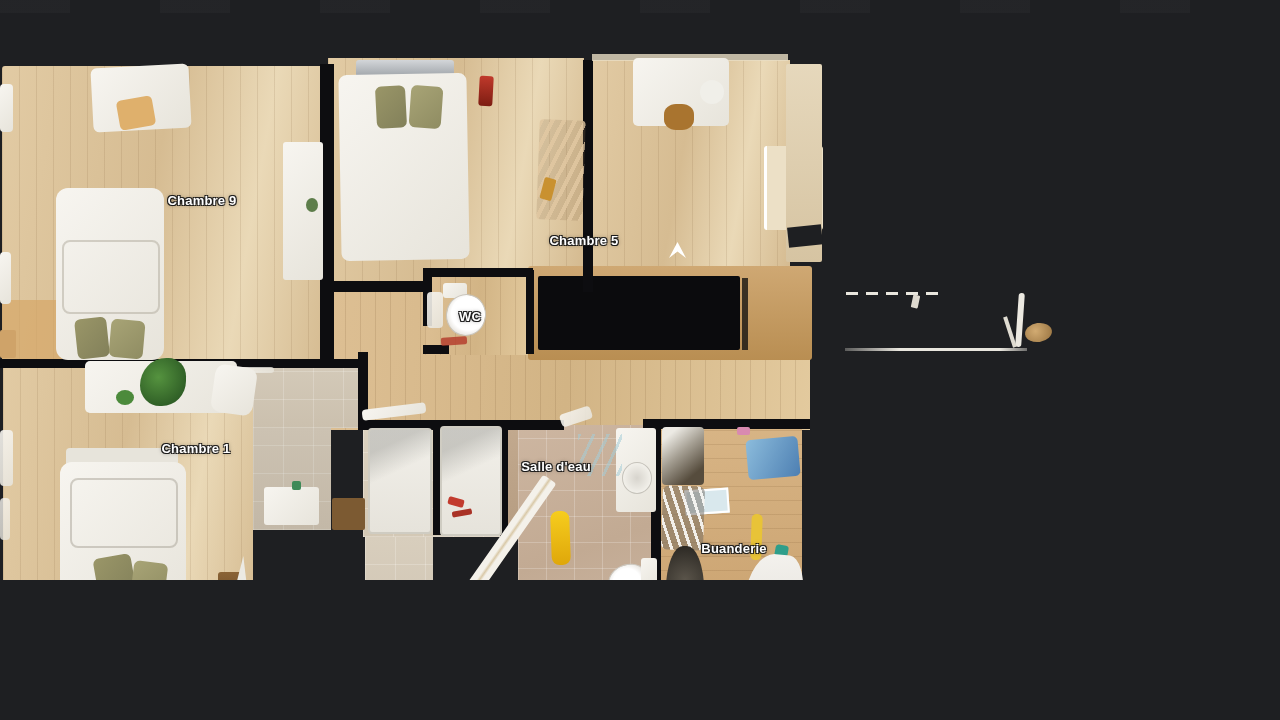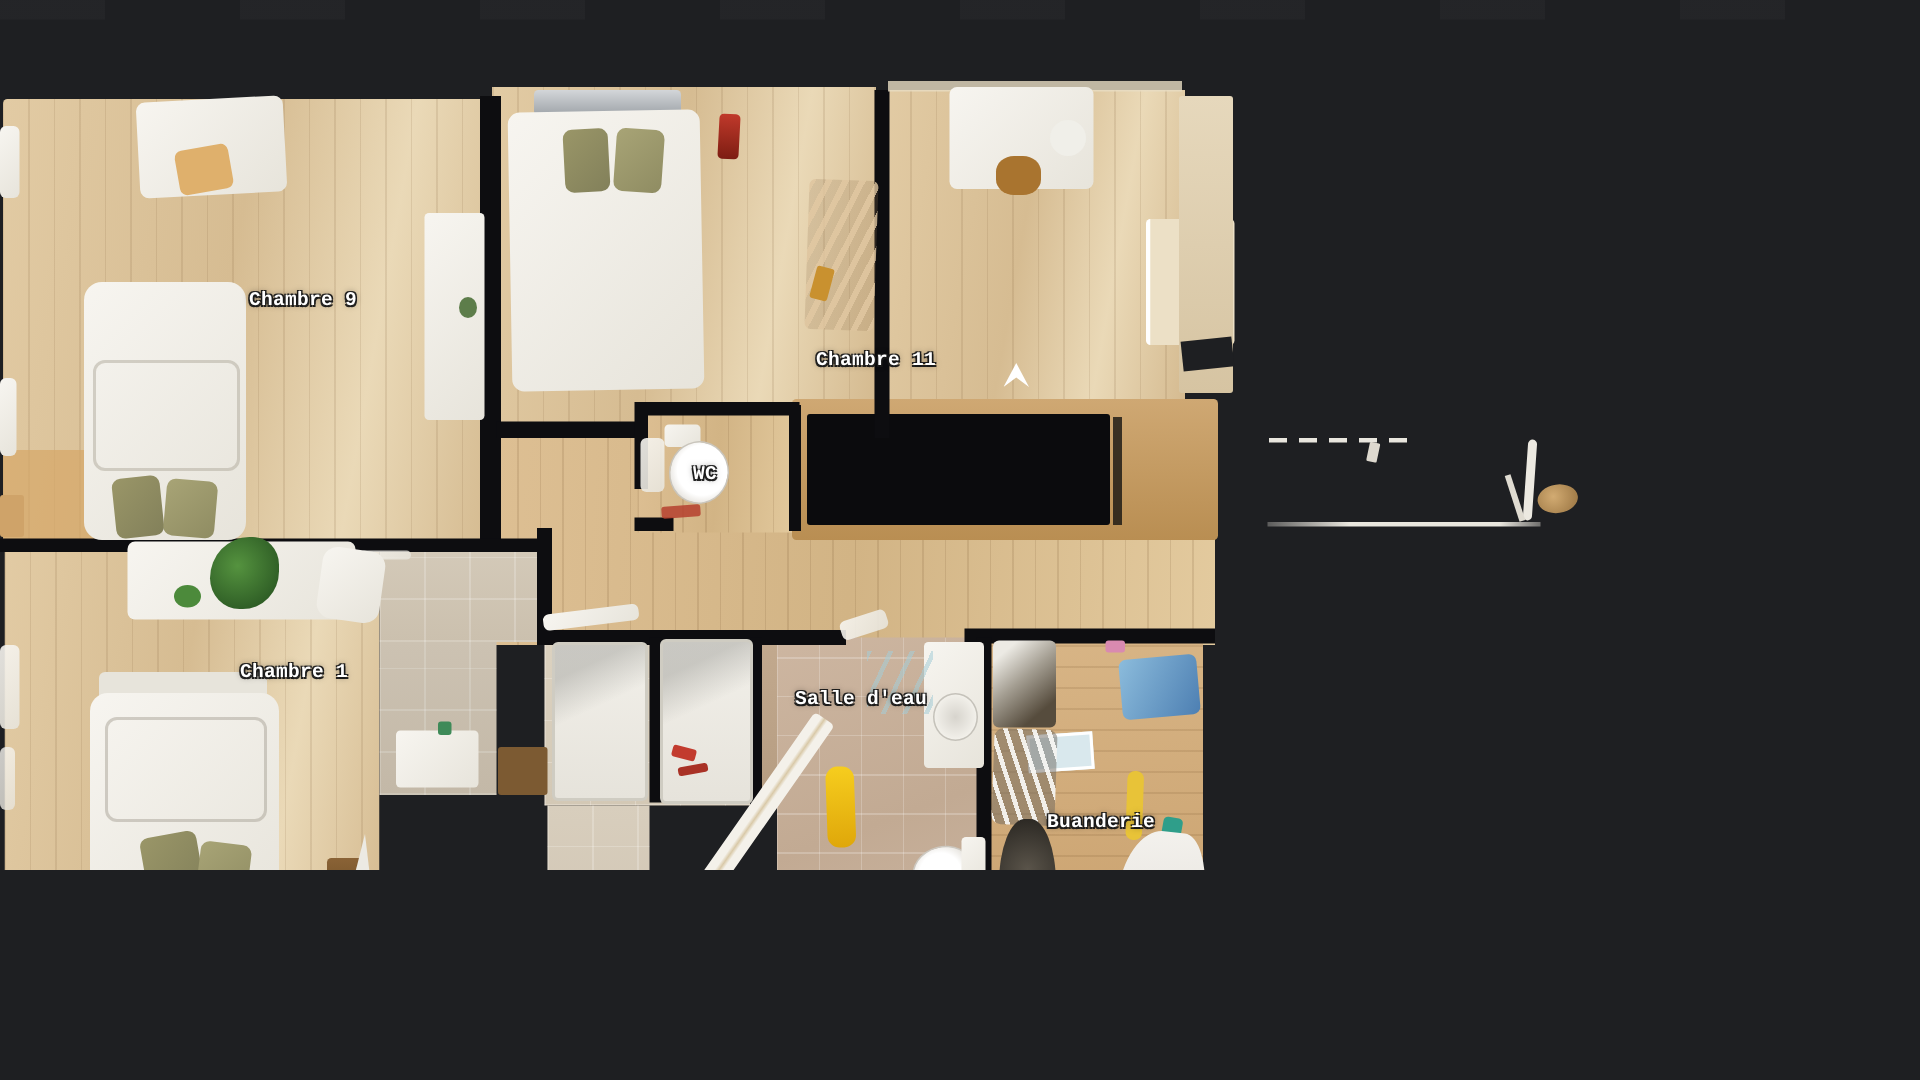--- a/index.html
+++ b/index.html
@@ -1,17 +1,17 @@
 <!DOCTYPE html>
 <html><head>
 <meta charset="utf-8">
 <style>
   html,body{margin:0;padding:0;background:#1e1f22;}
   .stage{position:relative;width:1280px;height:580px;overflow:hidden;background:#1e1f22;
-         font-family:Liberation Mono, monospace;}
+         font-family:Liberation Sans, sans-serif;}
   .s{position:absolute;}
   .wood{background-image:
       repeating-linear-gradient(90deg, rgba(125,92,55,.14) 0 1px, transparent 1px 17px),
       linear-gradient(100deg,#e2cba4,#d6bc92 45%,#ead9b7 72%,#d3b88d);}
   .wood2{background-image:
       repeating-linear-gradient(90deg, rgba(120,86,48,.16) 0 1px, transparent 1px 15px),
       linear-gradient(95deg,#ddbf93,#d2b485 50%,#e3ca9e);}
   .woodb{background-image:
       repeating-linear-gradient(0deg, rgba(115,80,40,.15) 0 1px, transparent 1px 14px),
       linear-gradient(175deg,#d8b586,#cda674 60%,#d9b98a);}
@@ -190,19 +190,19 @@
        background:radial-gradient(circle at 40% 40%, #d2ab72, #96713f);"></div>
 
   <div class="s" style="left:190px;top:650px;width:97px;height:36px;background:#e8e5dc;
        clip-path:polygon(0 78%, 7% 55%, 14% 8%, 22% 60%, 30% 45%, 38% 72%, 46% 52%, 55% 80%, 64% 58%, 74% 86%, 84% 66%, 100% 80%, 100% 96%, 0 96%);"></div>
   <div class="s" style="left:320px;top:664px;width:62px;height:21px;background:#e4e1d8;
        clip-path:polygon(0 85%, 12% 55%, 25% 75%, 40% 35%, 55% 70%, 70% 50%, 100% 70%, 100% 95%, 0 95%);"></div>
   <div class="s" style="left:315px;top:600px;width:2px;height:62px;
        background:repeating-linear-gradient(180deg,#d8d4ca 0 7px, transparent 7px 14px);"></div>
 
   <div class="room-label" style="left:202px;top:200px;">Chambre 9</div>
-  <div class="room-label" style="left:584px;top:240px;">Chambre 11</div>
+  <div class="room-label" style="left:584px;top:240px;">Chambre 5</div>
   <div class="room-label" style="left:470px;top:316px;">WC</div>
   <div class="room-label" style="left:196px;top:448px;">Chambre 1</div>
-  <div class="room-label" style="left:574px;top:466px;">Salle d'eau</div>
+  <div class="room-label" style="left:556px;top:466px;">Salle d'eau</div>
   <div class="room-label" style="left:734px;top:548px;">Buanderie</div>
 
 </div>
 
 </body></html>

